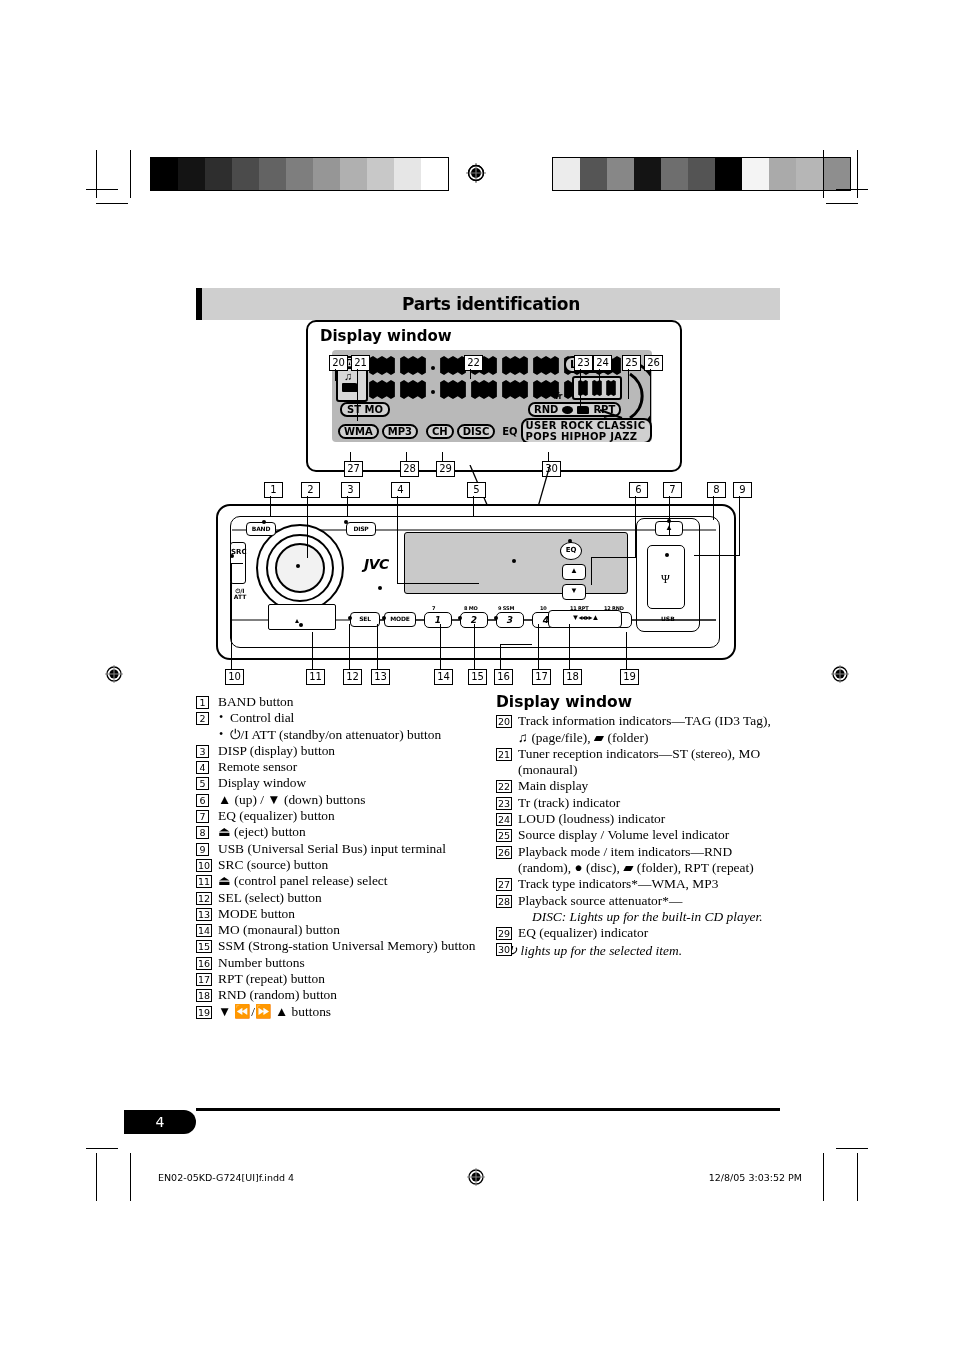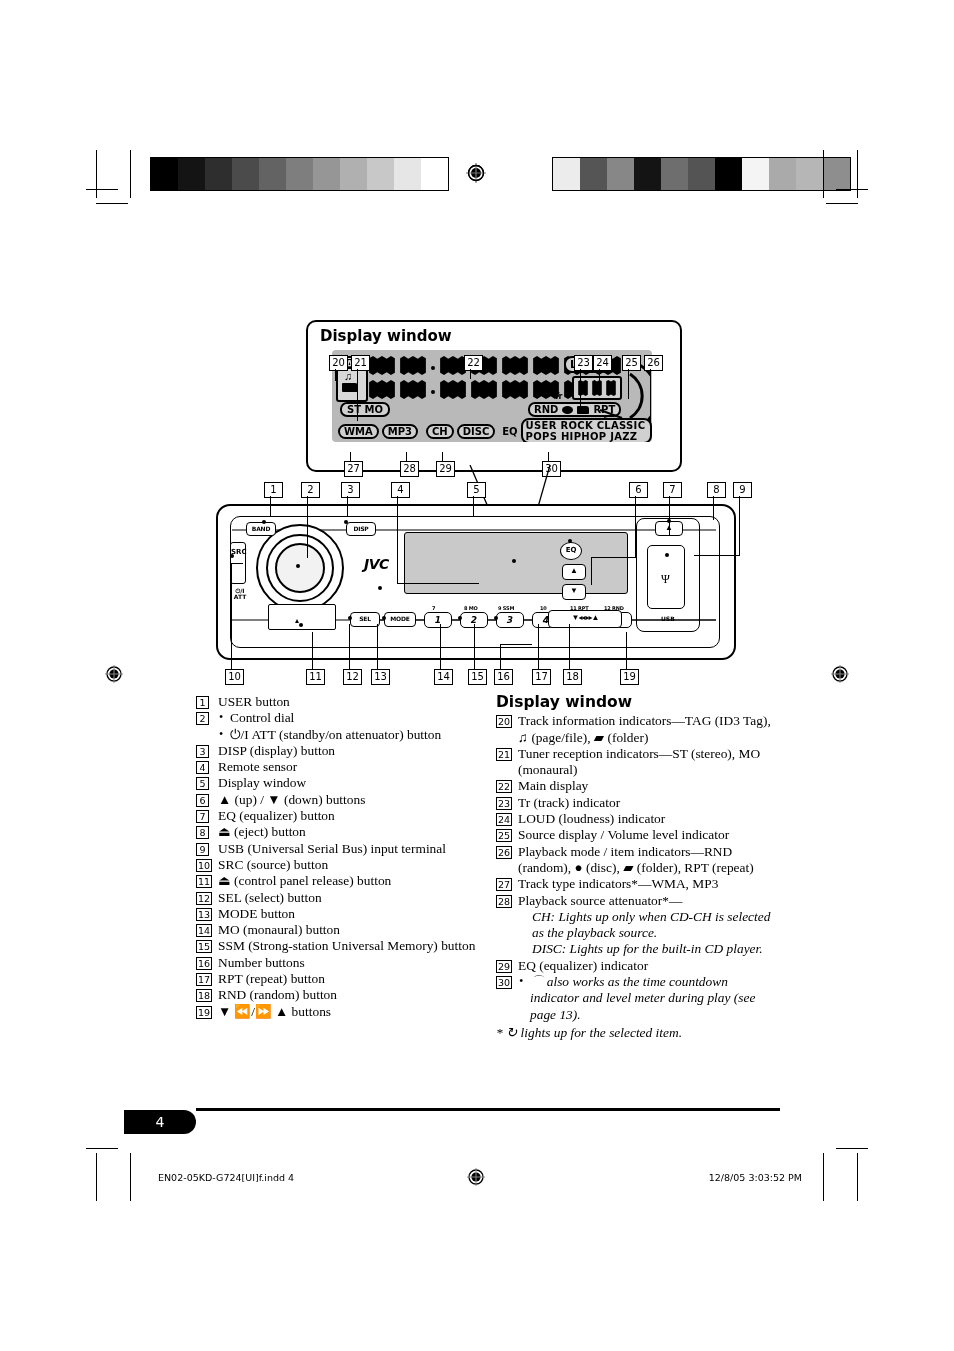--- a/index.html
+++ b/index.html
@@ -218,20 +218,23 @@
   <div class="cropline" style="left:857px;top:150px;width:1px;height:48px;"></div>
   <div class="cropline" style="left:836px;top:189px;width:32px;height:1px;"></div>
   <div class="cropline" style="left:826px;top:203px;width:32px;height:1px;"></div>
   <div class="cropline" style="left:96px;top:1153px;width:1px;height:48px;"></div>
   <div class="cropline" style="left:130px;top:1153px;width:1px;height:48px;"></div>
   <div class="cropline" style="left:86px;top:1148px;width:32px;height:1px;"></div>
   <div class="cropline" style="left:823px;top:1153px;width:1px;height:48px;"></div>
   <div class="cropline" style="left:857px;top:1153px;width:1px;height:48px;"></div>
   <div class="cropline" style="left:836px;top:1148px;width:32px;height:1px;"></div>
 
+  <div class="section-bar">
+    <span>Parts identification</span>
+  </div>
 
   <div class="dw-box">
     <div class="dw-title">Display window</div>
 
     <div class="lcd">
       <div class="lcd-inner">
 
         <div class="tagbox">
           <div class="tg">TAG</div>
           <div class="note">♫</div>
@@ -472,21 +475,21 @@
   <div class="chip" style="left:532px;top:669px;">17</div>
   <div class="lead" style="left:538px;top:624px;width:1px;height:45px;"></div>
   <div class="chip" style="left:563px;top:669px;">18</div>
   <div class="lead" style="left:569px;top:624px;width:1px;height:45px;"></div>
   <div class="chip" style="left:620px;top:669px;">19</div>
   <div class="lead" style="left:626px;top:632px;width:1px;height:37px;"></div>
 
   <div class="col colL" id="list-left">
       <div class="li">
         <span class="num">1</span>
-        <div>USER button</div>
+        <div>BAND button</div>
       </div>
       <div class="li">
         <span class="num">2</span>
         <div class="sub">Control dial</div>
         <div class="sub">⏻/I ATT (standby/on attenuator) button</div>
       </div>
       <div class="li">
         <span class="num">3</span>
         <div>DISP (display) button</div>
       </div>
@@ -513,21 +516,21 @@
       <div class="li">
         <span class="num">9</span>
         <div>USB (Universal Serial Bus) input terminal</div>
       </div>
       <div class="li">
         <span class="num">10</span>
         <div>SRC (source) button</div>
       </div>
       <div class="li">
         <span class="num">11</span>
-        <div>⏏ (control panel release) button</div>
+        <div>⏏ (control panel release) select</div>
       </div>
       <div class="li">
         <span class="num">12</span>
         <div>SEL (select) button</div>
       </div>
       <div class="li">
         <span class="num">13</span>
         <div>MODE button</div>
       </div>
       <div class="li">
@@ -587,30 +590,28 @@
           <span class="num">26</span>
           <div>Playback mode / item indicators—RND (random), ● (disc), ▰ (folder), RPT (repeat)</div>
         </div>
         <div class="li">
           <span class="num">27</span>
           <div>Track type indicators*—WMA, MP3</div>
         </div>
         <div class="li">
           <span class="num">28</span>
           <div>Playback source attenuator*—</div>
-          <div class="ind it">CH: Lights up only when CD-CH is selected as the playback source.</div>
           <div class="ind it">DISC: Lights up for the built-in CD player.</div>
         </div>
         <div class="li">
           <span class="num">29</span>
           <div>EQ (equalizer) indicator</div>
         </div>
         <div class="li">
           <span class="num">30</span>
-          <div class="sub it">⌒ also works as the time countdown indicator and level meter during play (see page 13).</div>
         </div>
       </div>
     <div id="footnote" class="it" style="margin-top:2px;">* ↻ lights up for the selected item.</div>
   </div>
 
   <div class="rule"></div>
   <div class="pagenum">4</div>
   <div class="footer f-left">EN02-05KD-G724[UI]f.indd   4</div>
   <div class="footer f-right">12/8/05   3:03:52 PM</div>
 

